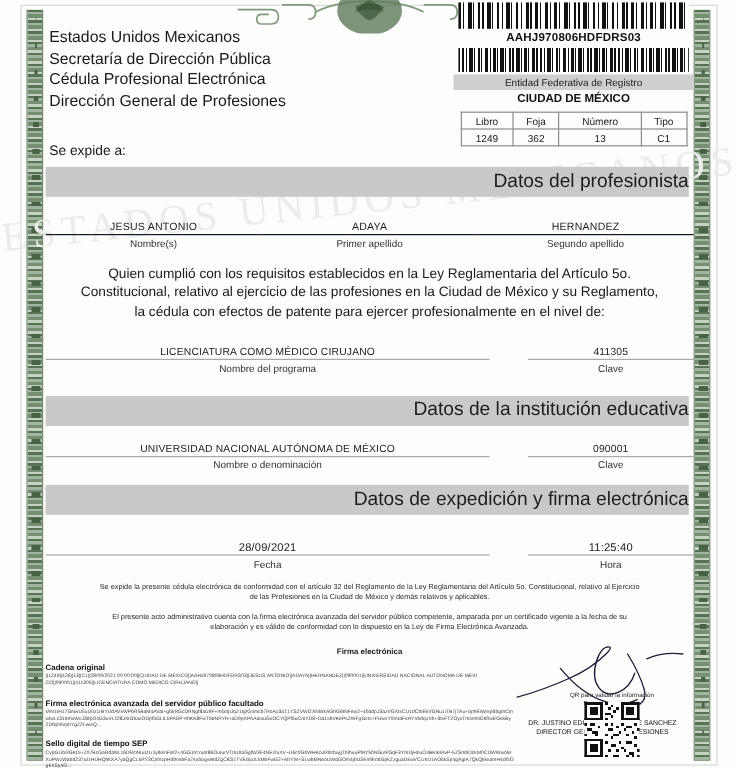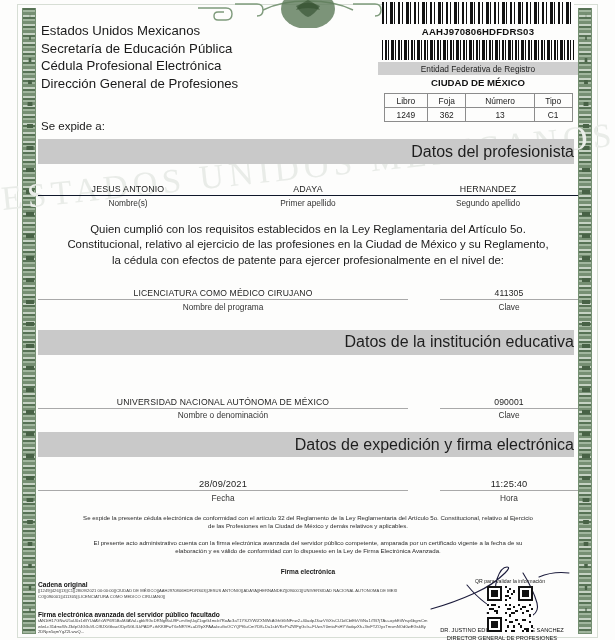--- a/index.html
+++ b/index.html
@@ -198,21 +198,21 @@
   <div class="watermark">
     <div class="wm-text">ESTADOS UNIDOS MEXICANOS</div>
   </div>
 
   <div class="content">
 
     <div class="hdr">
 
       <div class="hdr-left">
         <div>Estados Unidos Mexicanos</div>
-        <div>Secretaría de Educación Pública</div>
+        <div>Secretaría de Dirección Pública</div>
         <div>Cédula Profesional Electrónica</div>
         <div>Dirección General de Profesiones</div>
       </div>
 
       <div class="hdr-right">
         <div class="barcode"></div>
         <div class="curp-val">AAHJ970806HDFDRS03</div>
         <div class="barcode b2"></div>
         <div class="gray-cap">Entidad Federativa de Registro</div>
         <div class="ef-val">CIUDAD DE MÉXICO</div>
@@ -267,21 +267,21 @@
         <div class="l">Nombre del programa</div>
       </div>
       <div class="right">
         <div class="v">411305</div>
         <div class="l">Clave</div>
       </div>
     </div>
 
     <div class="bar" style="margin-top:18px">Datos de la institución educativa</div>
 
-    <div class="row2" style="margin-top:42px">
+    <div class="row2" style="margin-top:14px">
       <div class="left">
         <div class="v">UNIVERSIDAD NACIONAL AUTÓNOMA DE MÉXICO</div>
         <div class="l">Nombre o denominación</div>
       </div>
       <div class="right">
         <div class="v">090001</div>
         <div class="l">Clave</div>
       </div>
     </div>
 

